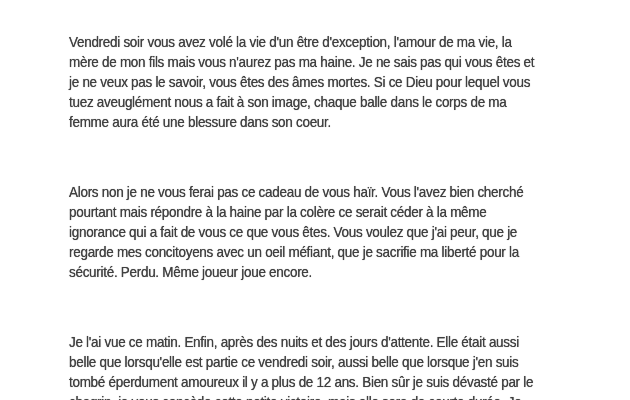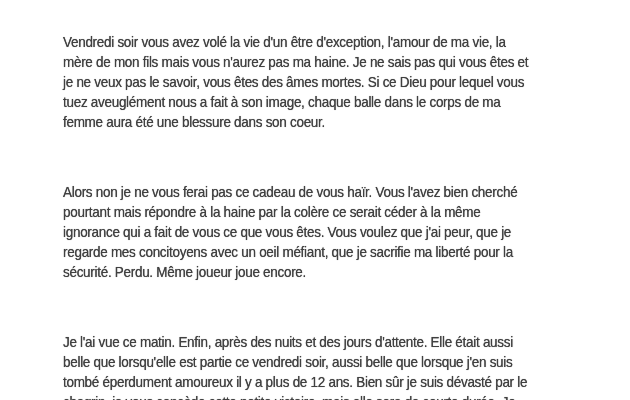--- a/index.html
+++ b/index.html
@@ -5,20 +5,21 @@
   html, body {
     margin: 0;
     padding: 0;
   }
   .canvas {
     position: relative;
     width: 568px;
     height: 400px;
     background: #ffffff;
     overflow: hidden;
+    margin-left: 6px;
   }
   .letter {
     position: absolute;
     top: -8px;
     left: 63px;
     font-family: "Liberation Sans", "DejaVu Sans", sans-serif;
     font-size: 14.2px;
     line-height: 20px;
     font-weight: 400;
     color: #404040;

